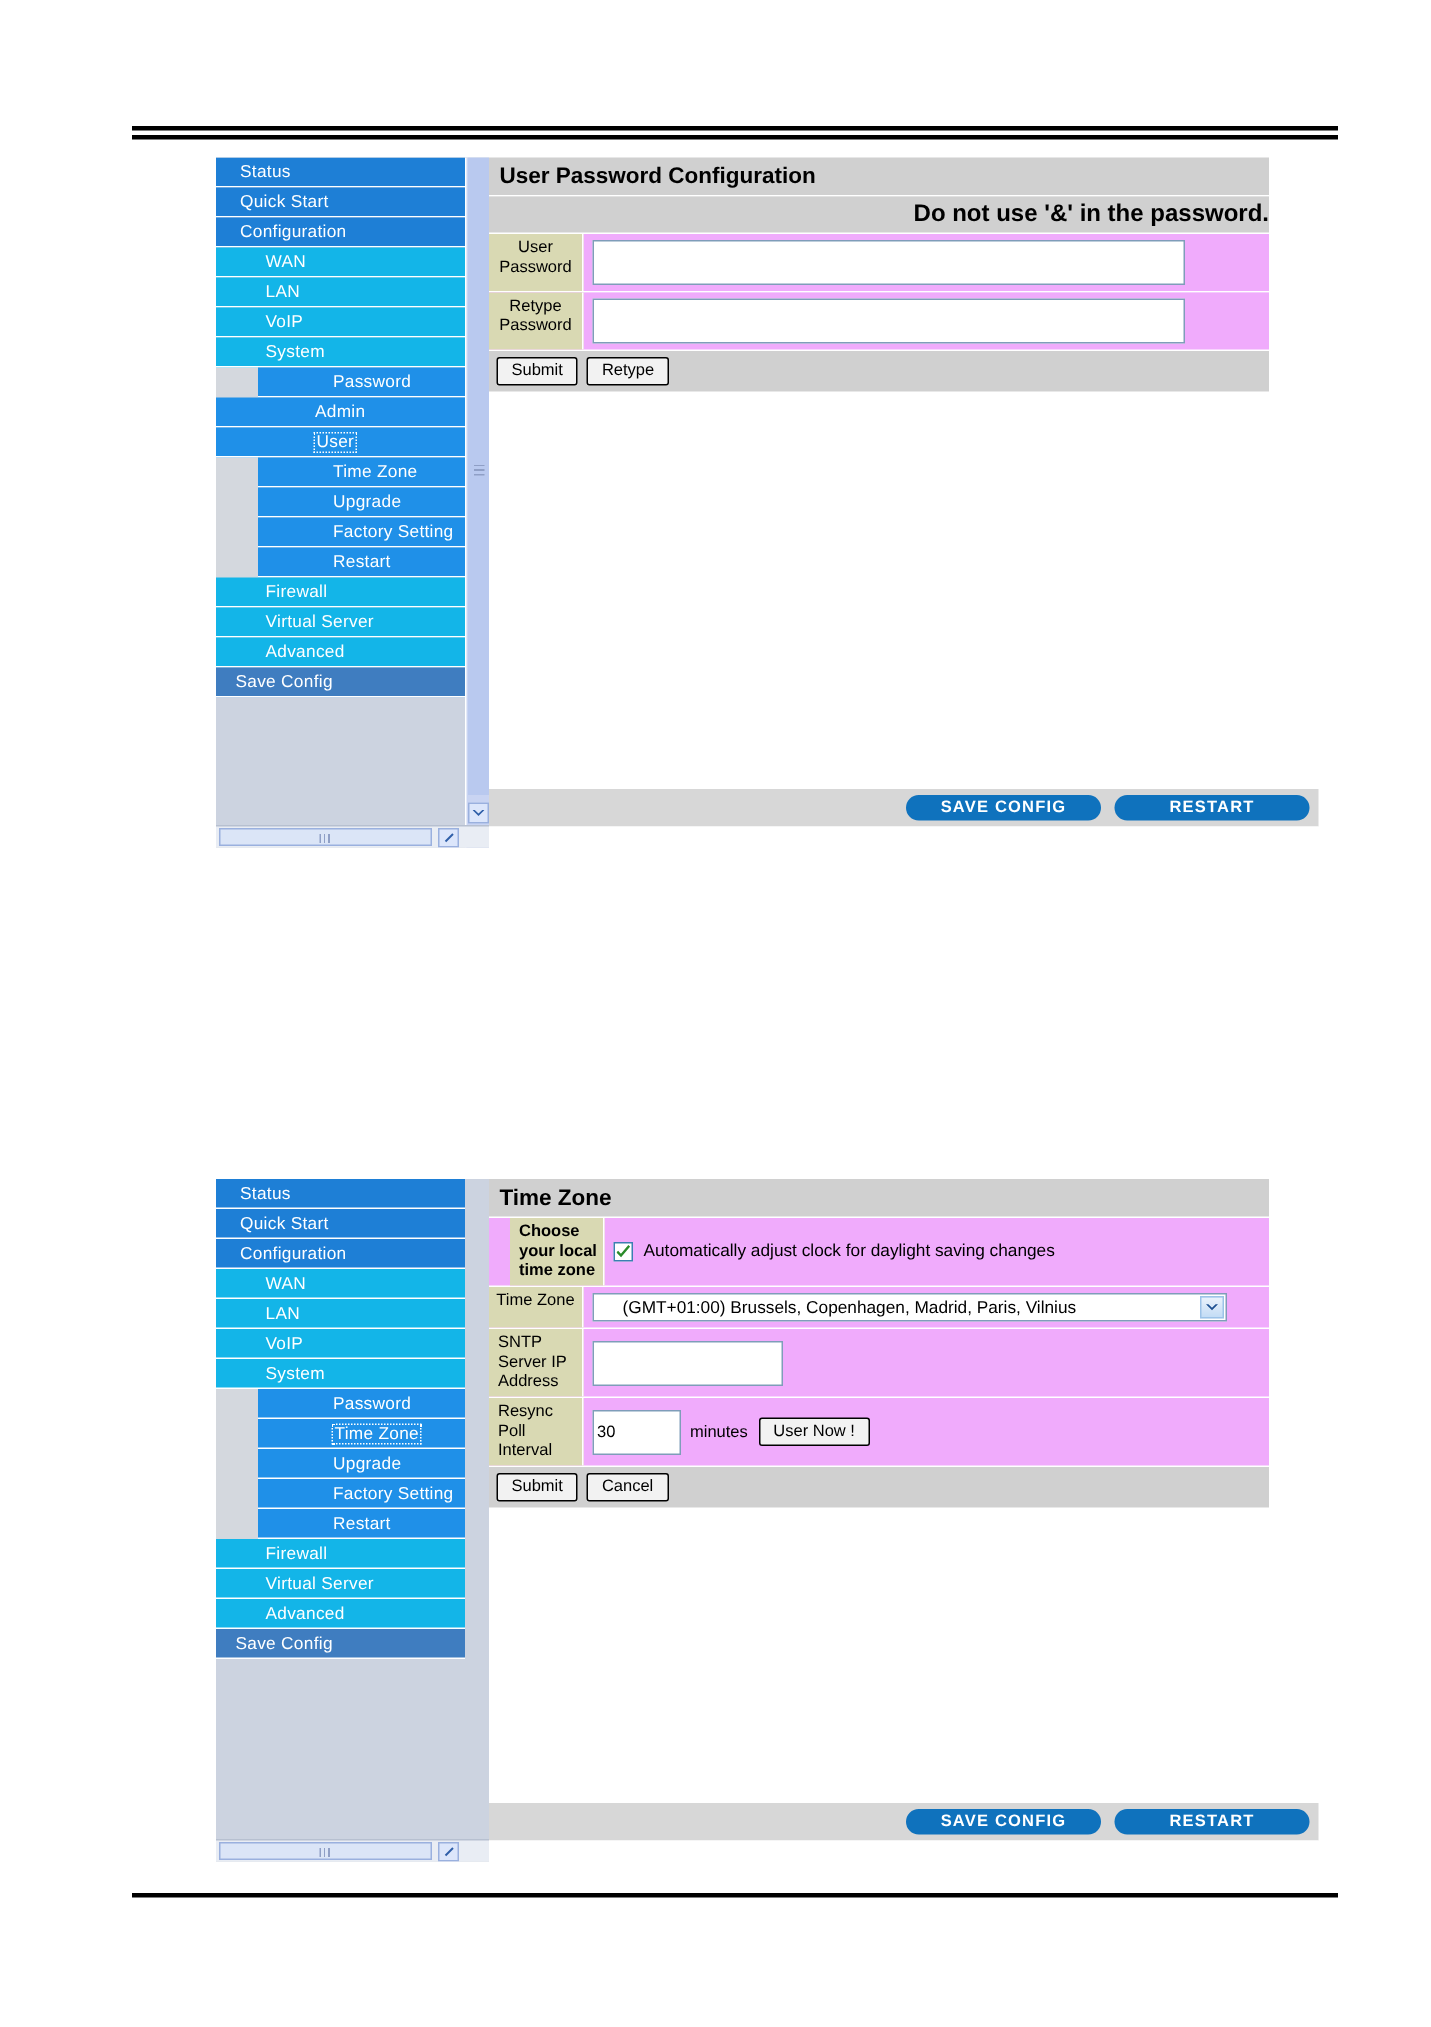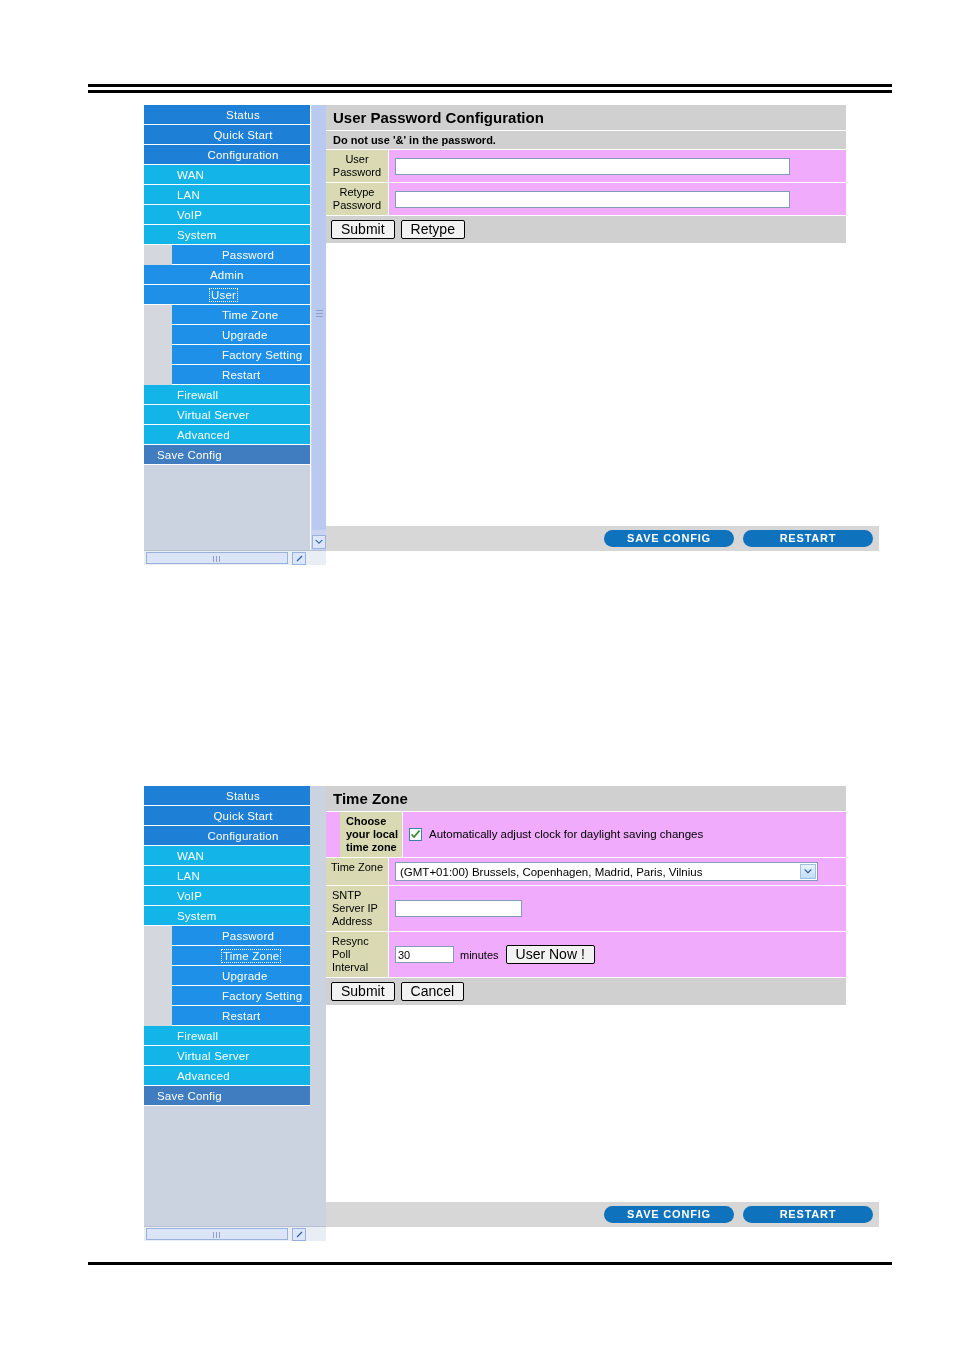--- a/index.html
+++ b/index.html
@@ -70,21 +70,21 @@
     height: 20px;
     line-height: 20px;
     font-size: 11.5px;
     color: #ffffff;
     border-bottom: 1px solid #ffffff;
     box-sizing: border-box;
     white-space: nowrap;
     overflow: hidden;
     letter-spacing: 0.2px;
   }
-  .lvl-0 { background: #1e7fd6; padding-left: 32px; text-align: center; }
+  .lvl-0 { background: #1e7fd6; padding-left: 16px; }
   .lvl-1 { background: #13b5e8; padding-left: 33px; }
   .lvl-2 { background: #1f90e8; padding-left: 50px; margin-left: 28px; }
   .lvl-3 { background: #1f90e8; padding-left: 66px; }
   .item-save { background: #3f7dc0; padding-left: 13px; }
   .item-selected > span.lbl {
     outline: 1px dotted #ffffff;
     outline-offset: 0px;
     padding: 0 1px;
   }
 
@@ -194,25 +194,26 @@
     background: #d0d0d0;
     font-size: 15px;
     font-weight: bold;
     color: #000;
     padding: 4px 16px 4px 7px;
     border-bottom: 1px solid #ffffff;
     font-family: "Liberation Sans", sans-serif;
   }
   .panel-note {
     background: #d0d0d0;
-    font-size: 11px;
+    font-size: 16px;
     font-weight: bold;
     color: #000;
     padding: 3px 0 3px 7px;
     border-bottom: 1px solid #ffffff;
+    text-align: right;
   }
   .frow {
     display: flex;
     background: #f0abfc;
     border-bottom: 1px solid #ffffff;
     align-items: stretch;
   }
   .fcell-label {
     width: 63px;
     flex: 0 0 63px;
@@ -233,39 +234,39 @@
     align-items: center;
     box-sizing: border-box;
   }
   .txtinput {
     border: 1px solid #7f9db9;
     background: #ffffff;
     height: 17px;
     box-sizing: border-box;
     font-size: 11px;
     font-family: "Liberation Sans", sans-serif;
-    padding: 1px 2px;
+    padding: 14px 2px;
     color: #000;
   }
   .in-wide  { width: 395px; }
   .in-mid   { width: 127px; }
   .in-small { width: 59px; }
 
   .btnrow {
     background: #d0d0d0;
     padding: 4px 5px;
     display: flex;
     gap: 6px;
     border-bottom: 1px solid #ffffff;
   }
   .winbtn {
     background: #f2f2f2;
     border: 1px solid #000000;
     border-radius: 2px;
-    font-size: 14px;
+    font-size: 11px;
     font-family: "Liberation Sans", sans-serif;
     color: #000;
     padding: 1px 9px;
     line-height: 15px;
     cursor: pointer;
   }
 
   
   .chkline { display: flex; align-items: flex-start; gap: 7px; }
   .chk {
@@ -286,21 +287,21 @@
     position: relative;
     width: 423px;
     height: 19px;
     background: #ffffff;
     border: 1px solid #7f9db9;
     box-sizing: border-box;
     display: flex;
     align-items: center;
     font-size: 11.5px;
     color: #000;
-    padding-left: 4px;
+    padding-left: 19px;
   }
   .sel .arrow {
     position: absolute;
     right: 1px;
     top: 1px;
     width: 16px;
     height: 15px;
     background: linear-gradient(to bottom, #eaf2fb, #c3dcf5);
     border: 1px solid #9cc2e8;
     box-sizing: border-box;

